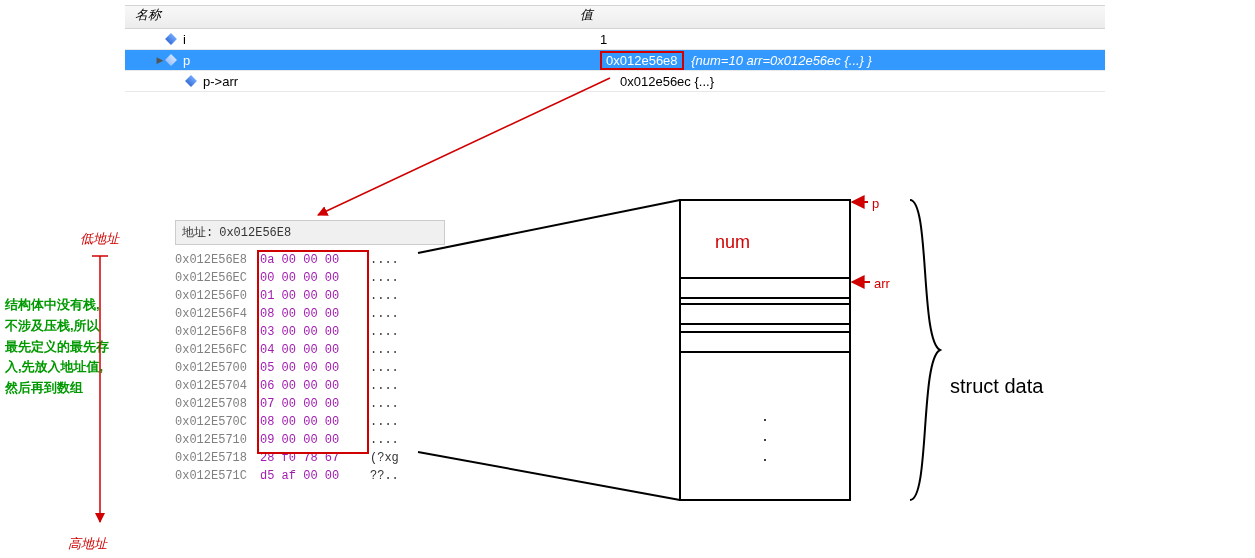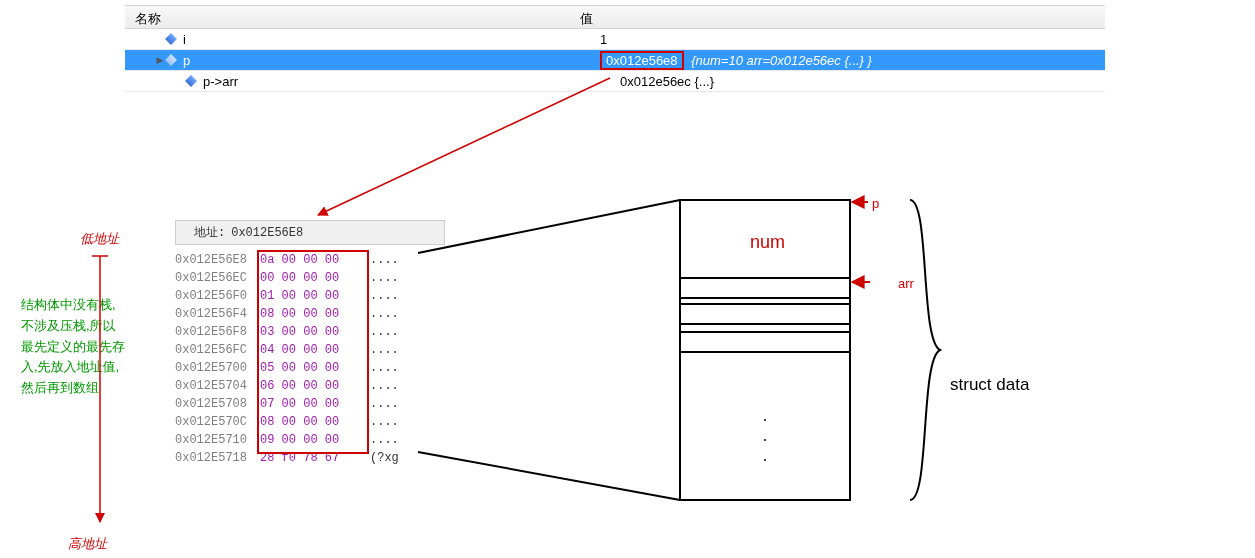--- a/index.html
+++ b/index.html
@@ -17,21 +17,22 @@
     top: 5px;
     left: 125px;
     width: 980px;
     border-top: 1px solid #d4d4d4;
   }
   .watch-header {
     display: flex;
     background: linear-gradient(#f8f8f8,#ececec);
     border-bottom: 1px solid #d4d4d4;
     height: 22px;
-    align-items: flex-end;
+    align-items: flex-start;
+    font-style: italic;
   }
   .col-name { width: 445px; padding-left: 10px; }
   .col-value { flex: 1; }
   .watch-row {
     display: flex;
     height: 20px;
     align-items: center;
     border-bottom: 1px solid #e8e8e8;
   }
   .watch-row .cell-name { width: 445px; display:flex; align-items:center; }
@@ -78,21 +79,21 @@
     top: 220px;
     left: 175px;
     width: 270px;
     font-family: Consolas, "Courier New", monospace;
     font-size: 12px;
     color: #555;
   }
   .mem-addr-row {
     background: #f0f0f0;
     border: 1px solid #ccc;
-    padding: 3px 18px;
+    padding: 3px 6px;
     margin-bottom: 6px;
     color:#333;
     display:flex;
     gap:6px;
     align-items:center;
   }
   .mem-table { }
   .mem-row { display:flex; height:18px; align-items:center; }
   .mem-offset { width:85px; color:#808080; }
   .mem-bytes  { width:110px; color:#a21caf; }
@@ -214,33 +215,38 @@
     <div class="mem-row">
         <span class="mem-offset">0x012E5710</span>
         <span class="mem-bytes">09 00 00 00</span>
         <span class="mem-ascii">....</span>
       </div>
     <div class="mem-row">
         <span class="mem-offset">0x012E5718</span>
         <span class="mem-bytes">28 f0 78 67</span>
         <span class="mem-ascii">(?xg</span>
       </div>
+    <div class="mem-row">
+        <span class="mem-offset">0x012E571C</span>
+        <span class="mem-bytes">d5 af 00 00</span>
+        <span class="mem-ascii">??..</span>
+      </div>
   </div>
 
   <div class="mem-hilite" style="top:30px; left:82px; width:108px; height:200px;"></div>
 </div>
 
 <div class="anno-red" style="top:230px; left:80px;">低地址</div>
 <div class="anno-red" style="top:535px; left:68px;">高地址</div>
-<div class="anno-green" style="top:295px; left:21px; width:105px;">结构体中没有栈,不涉及压栈,所以最先定义的最先存入,先放入地址值,然后再到数组</div>
+<div class="anno-green" style="top:295px; left:5px; width:105px;font-weight:bold;">结构体中没有栈,不涉及压栈,所以最先定义的最先存入,先放入地址值,然后再到数组</div>
 
 <div class="diag-label red" style="top:196px; left:872px;">p</div>
-<div class="diag-label red" style="top:276px; left:874px;margin-left:24px;">arr</div>
-<div class="diag-label num" style="top:232px; left:750px;">num</div>
-<div class="diag-label" style="top:375px; left:950px; font-size:17px;">struct data</div>
+<div class="diag-label red" style="top:276px; left:874px;">arr</div>
+<div class="diag-label num" style="top:232px; left:715px;">num</div>
+<div class="diag-label" style="top:375px; left:950px; font-size:20px;">struct data</div>
 
 <svg class="overlay">
   <defs>
     <marker id="arr-red" viewBox="0 0 10 10" refX="9" refY="5" markerWidth="7" markerHeight="7" orient="auto">
       <path d="M0,0 L10,5 L0,10 z" fill="#d00000"></path>
     </marker>
   </defs>
 
   <line x1="610" y1="78" x2="318" y2="215" stroke="#d00000" stroke-width="1.5" marker-end="url(#arr-red)"></line>
 

